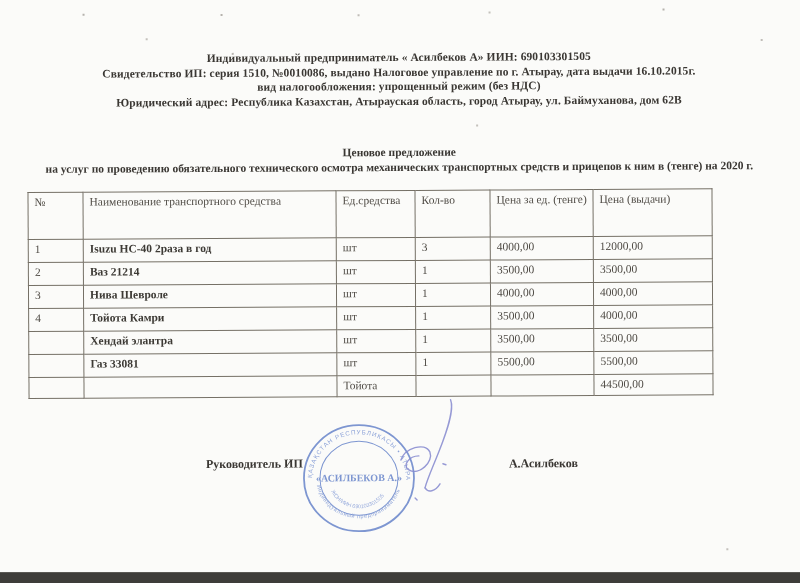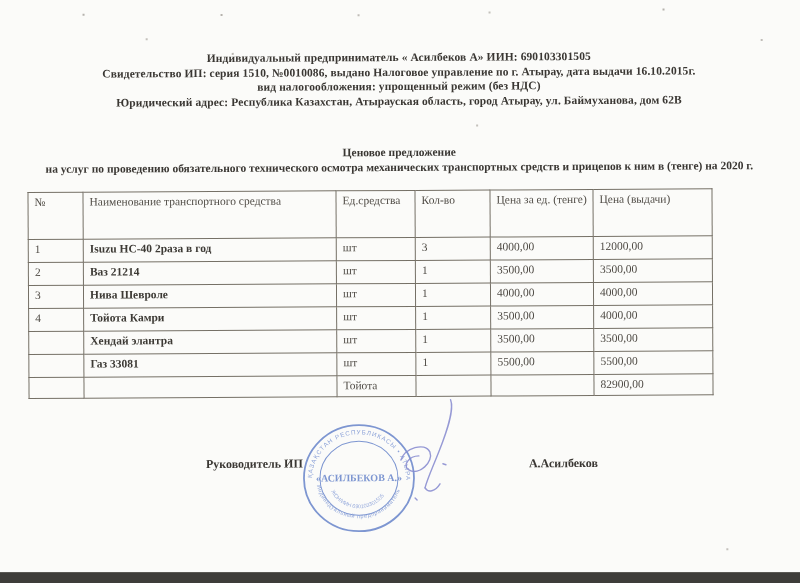--- a/index.html
+++ b/index.html
@@ -37,21 +37,21 @@
   }
   tr.head td{height:41px;}
   tr.head td div{white-space:normal;line-height:13px;}
   tr.data td{height:17px;}
   tr.sum td{height:15px;}
   .bold{font-weight:bold;color:#3d3a35;}
   .stamp{position:absolute;left:298px;top:422px;opacity:0.88;}
   .signature{position:absolute;left:384px;top:394px;opacity:0.85;}
   .footer-label{position:absolute;font-weight:bold;font-size:12px;color:#3a3733;}
   #lbl-head{left:205px;top:456px;}
-  #lbl-name{left:528px;top:457px;text-align:center;}
+  #lbl-name{left:508px;top:457px;text-align:center;}
   .scan-bar{
     position:absolute;left:0;top:572px;width:800px;height:11px;
     background:#3e3d3a;border-top:1px solid #5a5955;
   }
   .noise{
     position:absolute;left:0;top:0;width:2px;height:2px;background:transparent;
     box-shadow:84px 12px 0 #b5b2ad, 222px 13px 0 #b5b2ad, 359px 14px 0 #c0bdb8,
                490px 12px 0 #c4c1bc, 664px 10px 0 #b5b2ad, 147px 37px 0 #c4c1bc,
                233px 52px 0 #bab7b2, 477px 125px 0 #c4c1bc, 762px 41px 0 #c0bdb8,
                725px 550px 0 #c4c1bc;
@@ -151,21 +151,21 @@
         <td>1</td>
         <td>5500,00</td>
         <td>5500,00</td>
       </tr>
       <tr class="sum">
         <td></td>
         <td></td>
         <td>Тойота</td>
         <td></td>
         <td></td>
-        <td>82900,00</td>
+        <td>44500,00</td>
       </tr>
     </tbody>
   </table>
 
   <svg class="stamp" width="120" height="114" viewBox="0 0 120 114">
     <defs>
       <path id="arcTop" d="M 13,57 A 47,45 0 0 1 107,57"></path>
       <path id="arcBottom" d="M 17,55 A 43,41 0 0 0 103,55"></path>
       <path id="arcInnerBottom" d="M 29,56 A 31,30 0 0 0 91,56"></path>
     </defs>

